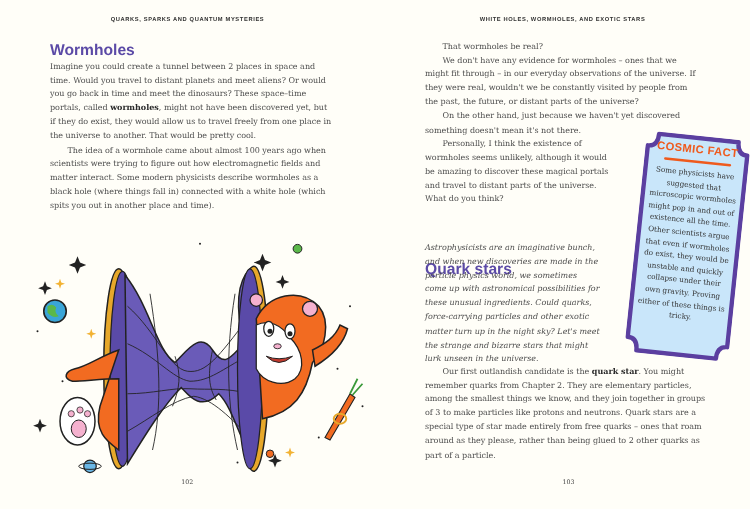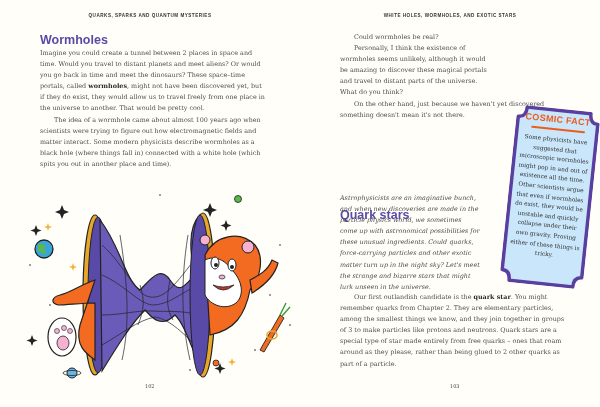--- a/index.html
+++ b/index.html
@@ -115,23 +115,24 @@
       <ellipse cx="262" cy="150" rx="5" ry="4" fill="none" stroke="#e7a82a" stroke-width="1.6"></ellipse>
     </svg>
   </div>
 
   <div class="folio" style="left:145px;">102</div>
 </div>
 
 <div class="page right">
   <div class="running-head">WHITE HOLES, WORMHOLES, AND EXOTIC STARS</div>
   <div class="body-text top">
-    <p class="indent">Could wormholes be real?</p>
+    <p class="indent">That wormholes be real?</p>
+    <p class="indent">We don't have any evidence for wormholes – ones that we might fit through – in our everyday observations of the universe. If they were real, wouldn't we be constantly visited by people from the past, the future, or distant parts of the universe?</p>
+    <p class="indent">On the other hand, just because we haven't yet discovered something doesn't mean it's not there.</p>
     <p class="indent" style="width:155px;">Personally, I think the existence of wormholes seems unlikely, although it would be amazing to discover these magical portals and travel to distant parts of the universe. What do you think?</p>
-    <p class="indent">On the other hand, just because we haven't yet discovered something doesn't mean it's not there.</p>
   </div>
   <h2>Quark stars</h2>
   <div class="body-text mid">
     <p>Astrophysicists are an imaginative bunch, and when new discoveries are made in the particle physics world, we sometimes come up with astronomical possibilities for these unusual ingredients. Could quarks, force-carrying particles and other exotic matter turn up in the night sky? Let's meet the strange and bizarre stars that might lurk unseen in the universe.</p>
   </div>
   <div class="body-text bottom">
     <p class="indent"><span>Our first outlandish candidate is the </span><b>quark star</b><span>. You might remember quarks from Chapter 2. They are elementary particles, among the smallest things we know, and they join together in groups of 3 to make particles like protons and neutrons. Quark stars are a special type of star made entirely from free quarks – ones that roam around as they please, rather than being glued to 2 other quarks as part of a particle.</span></p>
   </div>
   <div class="folio" style="left:150px;">103</div>
 </div>

